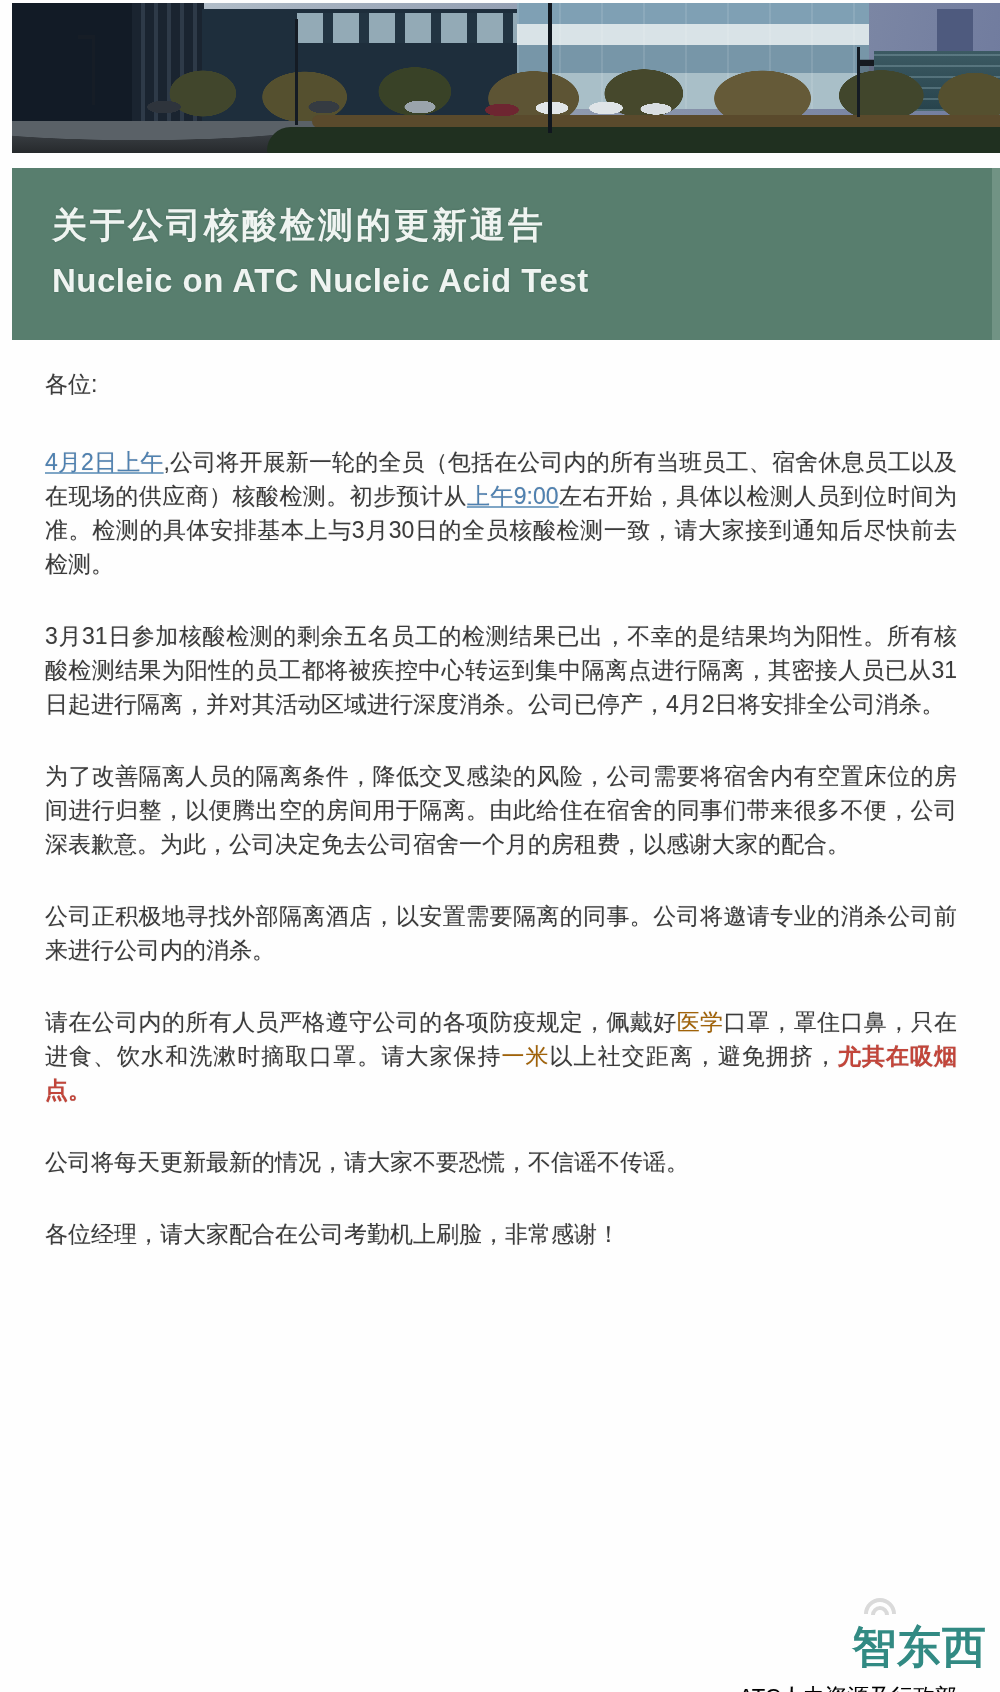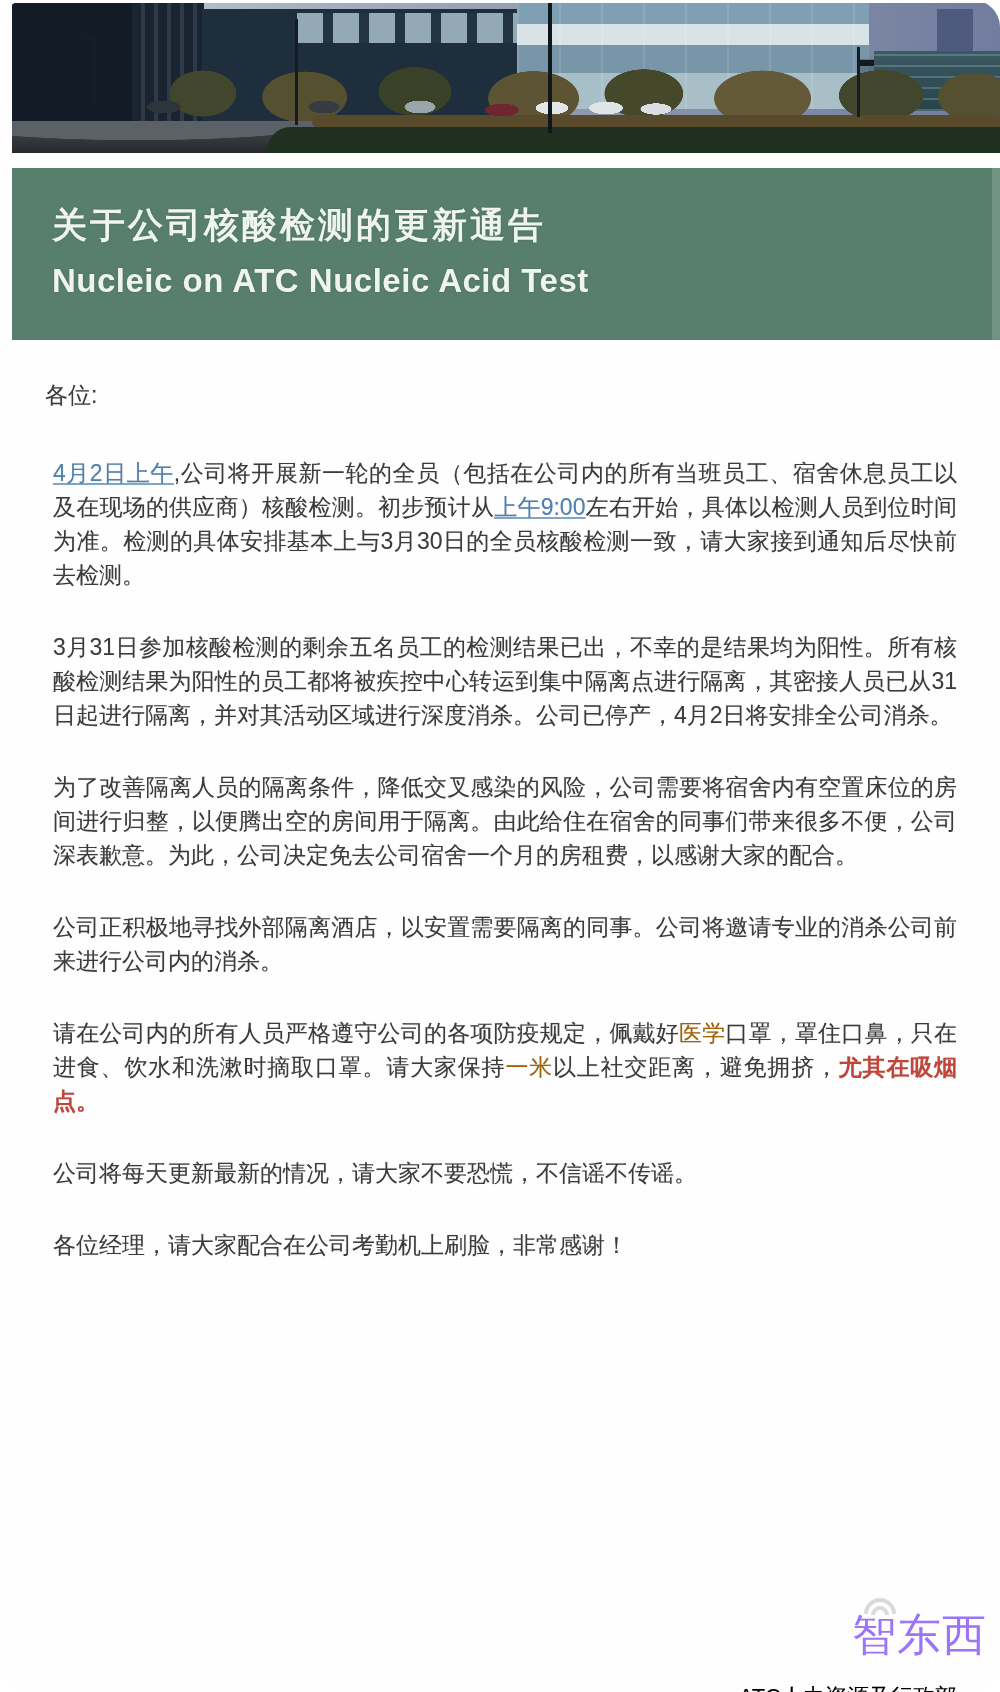--- a/index.html
+++ b/index.html
@@ -1,20 +1,19 @@
 <!DOCTYPE html>
 <html><head>
 <meta charset="utf-8">
 <style>
   html,body { margin:0; padding:0; background:#ffffff; }
   .page {
     position:relative; width:1000px; height:1692px; overflow:hidden;
     background:#fefefe;
     font-family:"Liberation Sans","DejaVu Sans",sans-serif;
-    border-radius:27px;
   }
   
   .photo {
     position:absolute; top:3px; left:12px; width:988px; height:150px; overflow:hidden;
     background:linear-gradient(100deg,#c9d4da 0%,#a6b2c0 28%,#8b96ac 62%,#707b9e 100%);
   }
   .photo * { position:absolute; }
   .p-tower-far   { left:925px; top:6px;  width:36px;  height:52px;  background:#4e5a7e; }
   .p-bld-a       { left:0;     top:0;    width:122px; height:123px; background:#121b26; }
   .p-bld-a2      { left:120px; top:0;    width:72px;  height:123px;
@@ -64,37 +63,37 @@
 
   
   .banner { position:absolute; top:168px; left:12px; width:988px; height:172px; background:#587e6e; }
   .banner-edge { position:absolute; right:0; top:0; width:8px; height:100%; background:#7c9c8d; opacity:.7; }
   .banner .zh { position:absolute; left:40px; top:34px; font-size:35px; font-weight:bold;
                 color:#eff4f1; letter-spacing:3px; text-shadow:0 0 2px rgba(30,60,50,.35); }
   .banner .en { position:absolute; left:40px; top:94px; font-size:33px; font-weight:bold;
                 color:#eff4f1; letter-spacing:.5px; text-shadow:0 0 2px rgba(30,60,50,.35); }
 
   
-  .body { position:absolute; left:45px; top:378px; width:912px;
+  .body { position:absolute; left:45px; top:367px; width:912px;
           font-size:23px; line-height:34px; color:#3b3b3b; text-align:justify;
           text-shadow:0 0 1px rgba(59,59,59,.25); }
   .salutation { margin:0 0 44px 0; }
-  .body p { margin:0 0 38px 8px; }
+  .body p { margin:0 0 38px 0; }
   .seg      { color:inherit; }
   .seg-link { color:#4f81b0; text-decoration:underline; text-decoration-color:#7fa6c6; cursor:pointer; }
   .seg-red  { color:#a16207; }
   .seg-redbold { color:#c2453a; font-weight:bold; }
   .signature { position:absolute; right:43px; top:1682px; font-size:22px; color:#000000;
                text-shadow:0 0 1px rgba(59,59,59,.25); }
 
   
   .watermark { position:absolute; left:852px; top:1592px; width:150px; height:90px;
                color:#cfcfcf; opacity:.85; pointer-events:none; }
-  .watermark .wm-text { position:absolute; left:0; top:14px; font-size:44px; font-weight:normal;
-               letter-spacing:1px; color:#8b5cf6; }
+  .watermark .wm-text { position:absolute; left:0; top:26px; font-size:44px; font-weight:bold;
+               letter-spacing:1px; color:#0f766e; }
   .watermark svg { position:absolute; left:6px; top:0; }
 </style>
 </head>
 <body>
 
 <div class="page">
 
   <div class="photo" title="office campus photo: dark glass factory buildings, parked cars, shrubs and lawn">
     <div class="p-tower-far"></div>
     <div class="p-bld-a"></div>

